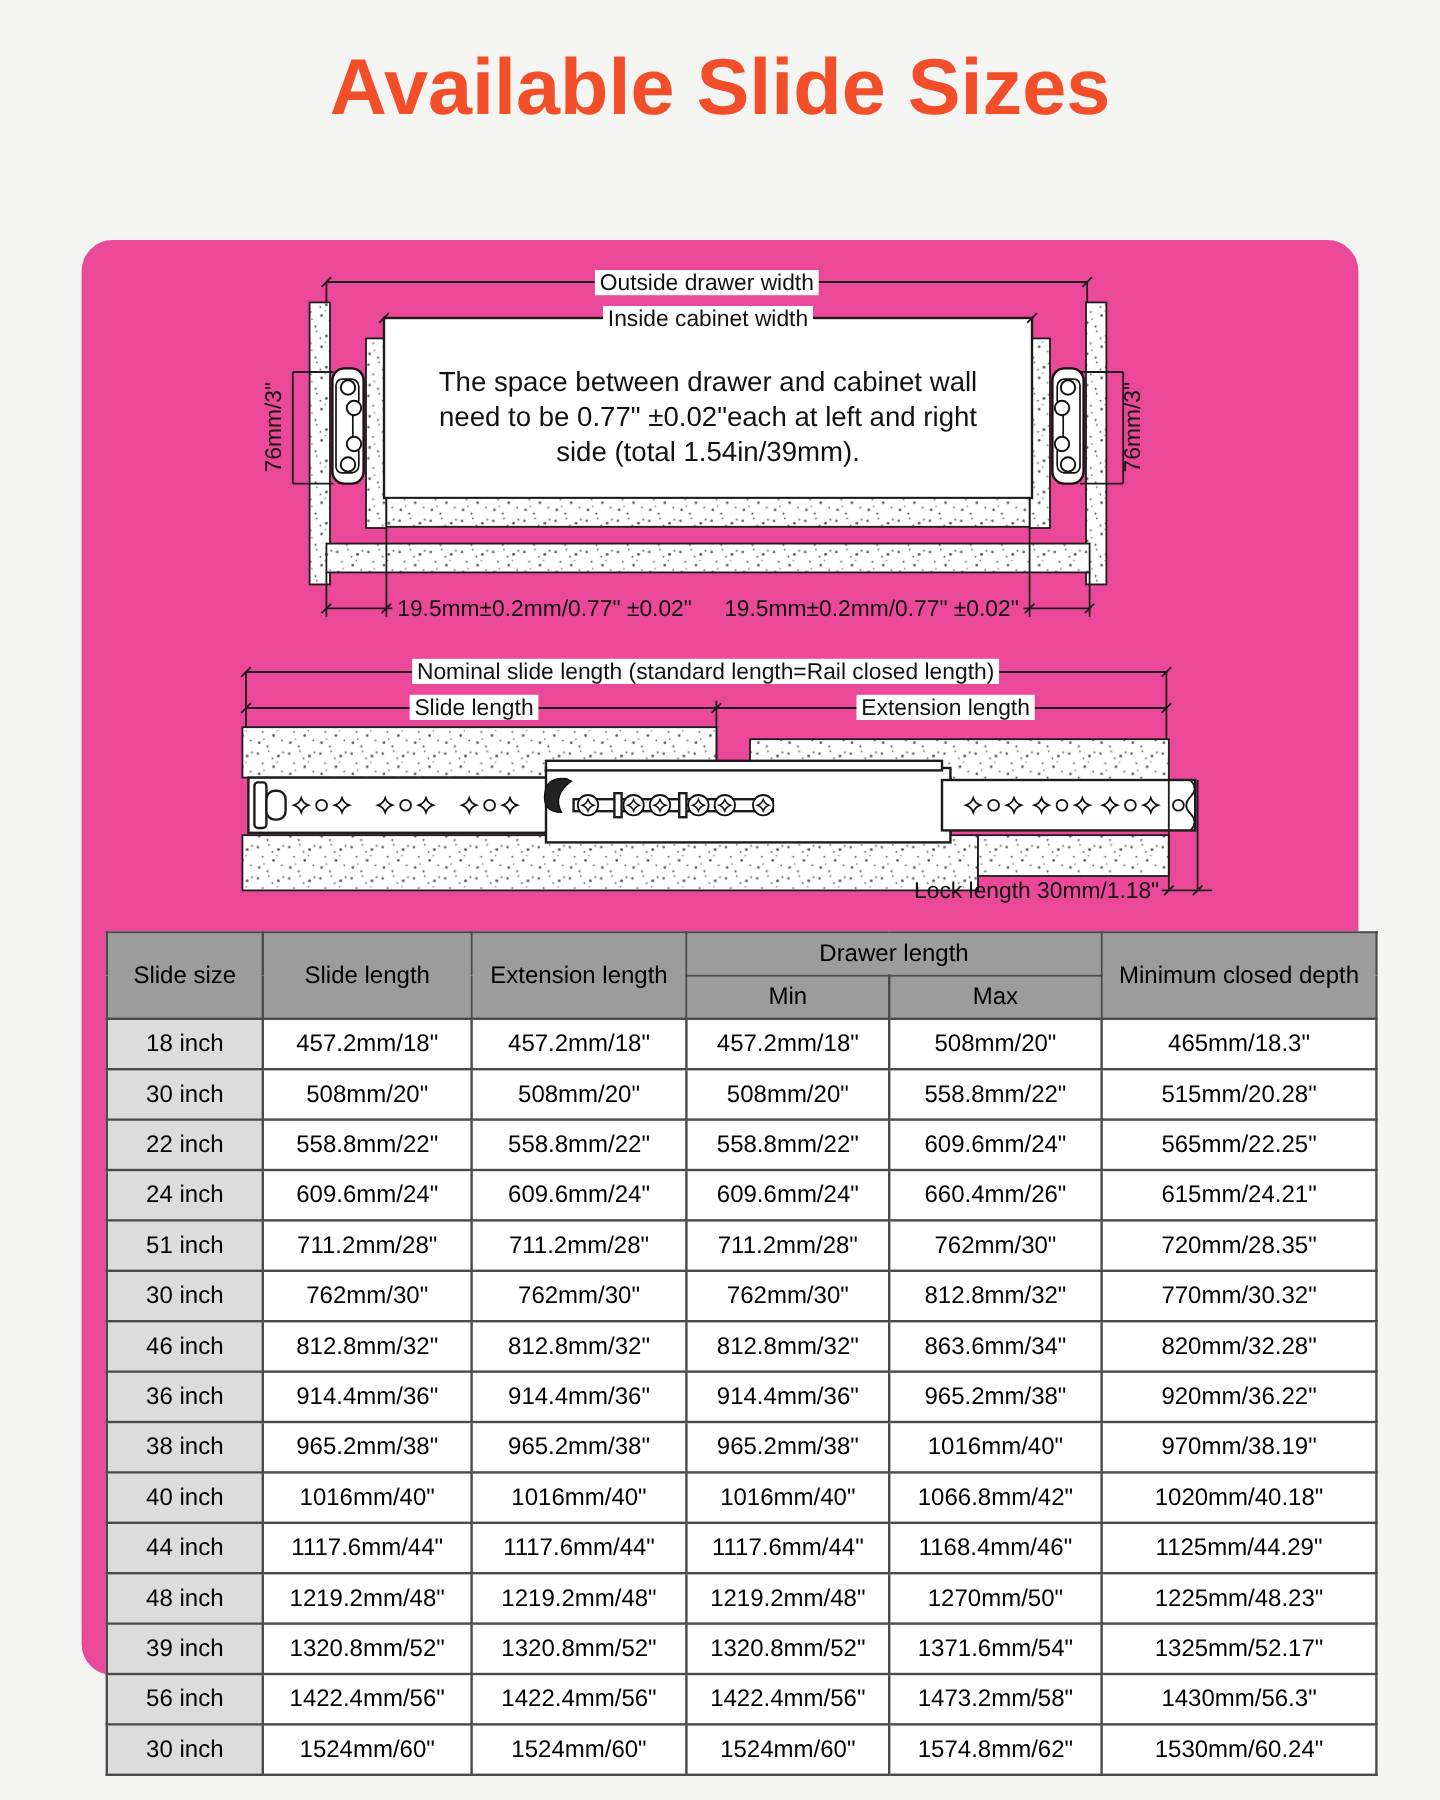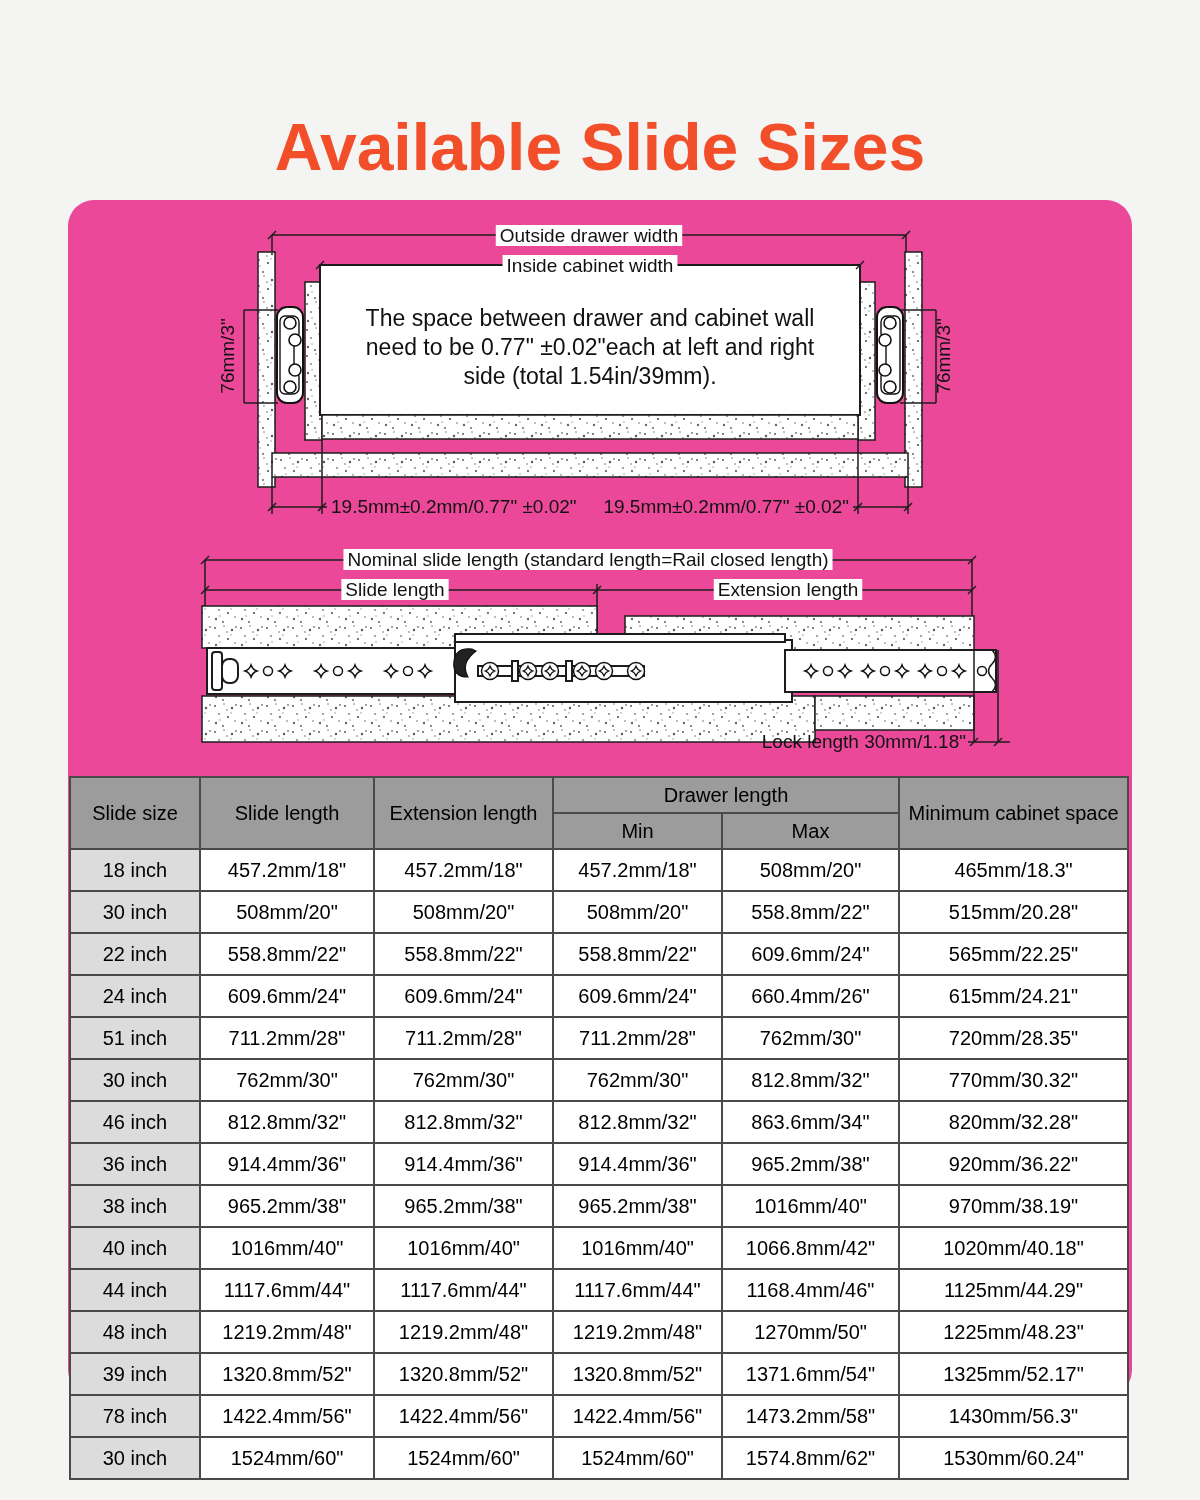--- a/index.html
+++ b/index.html
@@ -3,40 +3,40 @@
 <meta charset="utf-8">
 <style>
   html,body{margin:0;padding:0;}
   body{
     width:1200px;height:1500px;position:relative;
     background:#f4f4f3;
     font-family:"Liberation Sans",sans-serif;
     -webkit-font-smoothing:antialiased;
   }
   .page-title{
-    margin:0;padding-top:109px;text-align:center;
+    margin:0;padding-top:34px;text-align:center;
     font-size:66px;font-weight:bold;letter-spacing:0px;
     color:#f24e29;
   }
   .card{
     position:absolute;left:68px;top:200px;width:1064px;height:1196px;
     background:#ec4899;border-radius:26px;
   }
   .diag{position:absolute;}
   #diag1{left:132px;top:22px;width:800px;height:330px;}
   #diag2{left:92px;top:346px;width:860px;height:220px;}
   
   .ln{stroke:#1c1c1c;stroke-width:1.5;fill:none;}
   .thick{stroke:#1c1c1c;stroke-width:2;fill:#ffffff;}
   .wood{stroke:#1c1c1c;stroke-width:1.5;}
   .dimtxt{font-family:"Liberation Sans",sans-serif;font-size:19px;fill:#111;}
   .notetxt{font-family:"Liberation Sans",sans-serif;font-size:23px;fill:#111;}
   
   table.sizes{
-    position:absolute;left:1px;top:576px;width:1058px;
+    position:absolute;left:20px;top:576px;width:1058px;
     border-collapse:collapse;table-layout:fixed;
     font-size:20px;color:#000;background:#ffffff;
   }
   table.sizes th, table.sizes td{
     border:2px solid #4a4a4a;text-align:center;vertical-align:middle;
     padding:0;font-weight:normal;overflow:hidden;white-space:nowrap;
   }
   table.sizes thead th{background:#9c9c9c;}
   table.sizes thead tr{height:36px;}
   table.sizes tbody tr{height:42px;}
@@ -230,21 +230,21 @@
       <col style="width:169px">
         <col style="width:177px">
         <col style="width:229px">
     </colgroup>
     <thead>
       <tr>
         <th rowspan="2">Slide size</th>
         <th rowspan="2">Slide length</th>
         <th rowspan="2">Extension length</th>
         <th colspan="2">Drawer length</th>
-        <th rowspan="2">Minimum cabinet space</th>
+        <th rowspan="2">Minimum closed depth</th>
       </tr>
       <tr>
         <th>Min</th>
         <th>Max</th>
       </tr>
     </thead>
     <tbody>
         <tr>
           <td class="col-size">18 inch</td>
           <td>457.2mm/18"</td>
@@ -343,21 +343,21 @@
         </tr>
         <tr>
           <td class="col-size">39 inch</td>
           <td>1320.8mm/52"</td>
           <td>1320.8mm/52"</td>
           <td>1320.8mm/52"</td>
           <td>1371.6mm/54"</td>
           <td>1325mm/52.17"</td>
         </tr>
         <tr>
-          <td class="col-size">78 inch</td>
+          <td class="col-size">56 inch</td>
           <td>1422.4mm/56"</td>
           <td>1422.4mm/56"</td>
           <td>1422.4mm/56"</td>
           <td>1473.2mm/58"</td>
           <td>1430mm/56.3"</td>
         </tr>
         <tr>
           <td class="col-size">30 inch</td>
           <td>1524mm/60"</td>
           <td>1524mm/60"</td>

